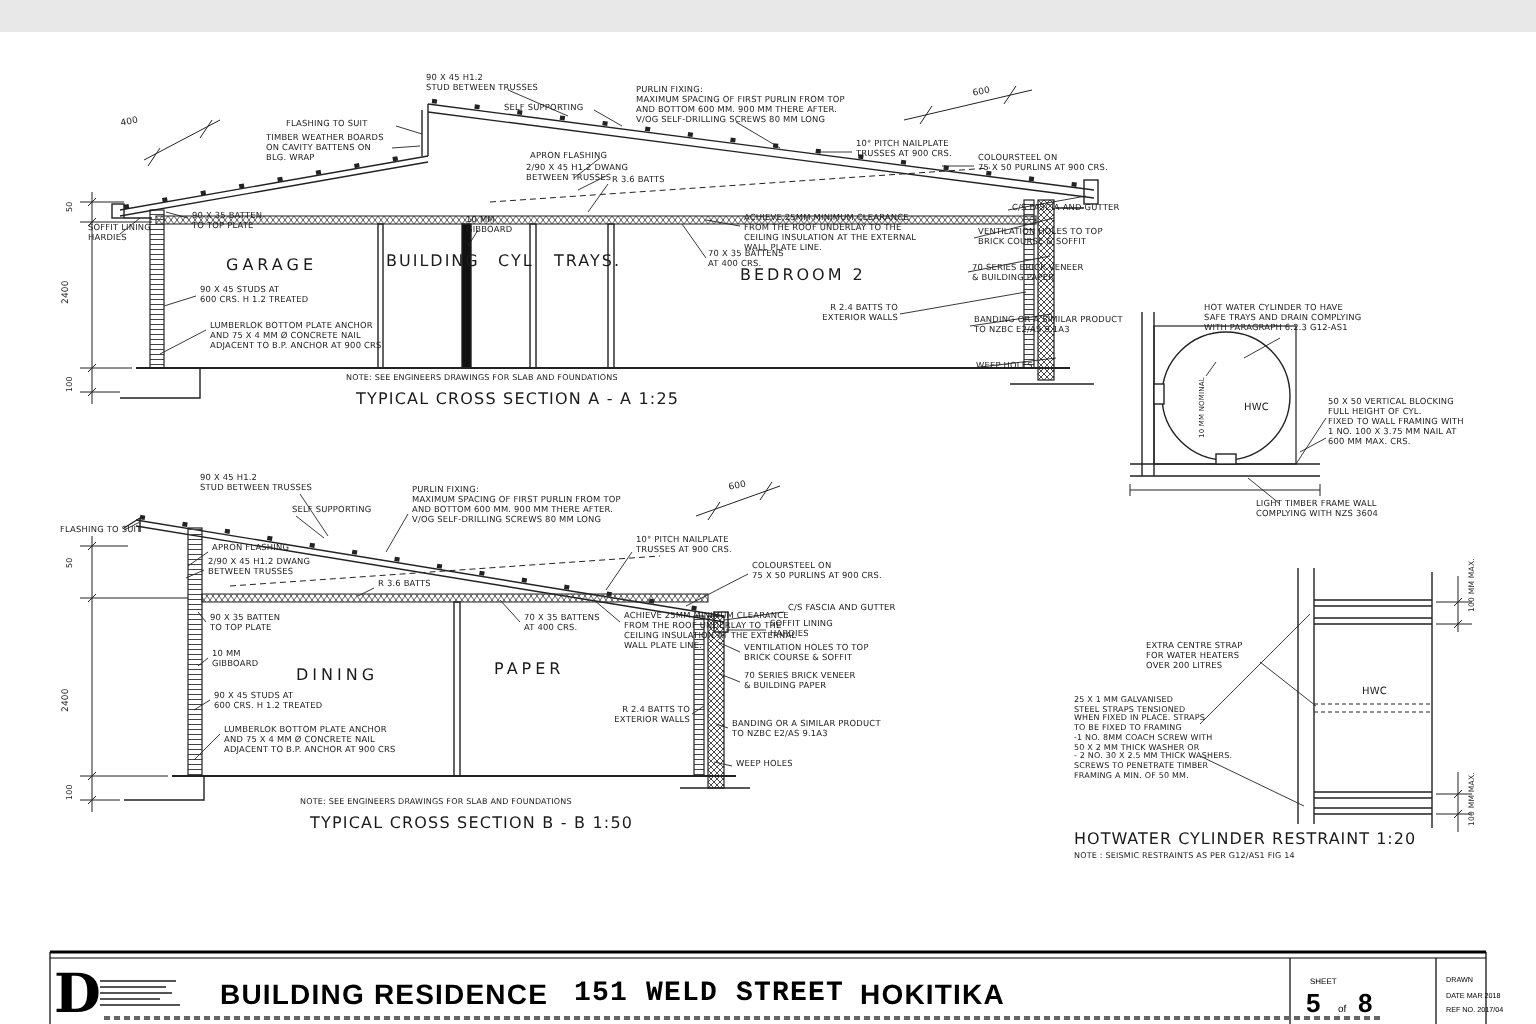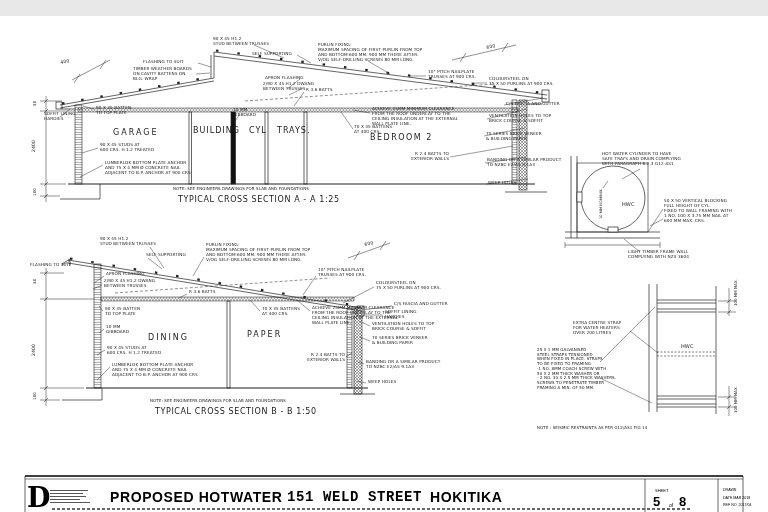--- a/index.html
+++ b/index.html
@@ -252,34 +252,35 @@
 WHEN FIXED IN PLACE. STRAPS
 TO BE FIXED TO FRAMING
 -1 NO. 8MM COACH SCREW WITH
 50 X 2 MM THICK WASHER OR
 - 2 NO. 30 X 2.5 MM THICK WASHERS.
 SCREWS TO PENETRATE TIMBER
 FRAMING A MIN. OF 50 MM.</div>
       <div class="ann" style="left: 681px; top: 328px; font-size: 5px;">HWC</div>
       <div class="ann" style="left: 734px; top: 290px; font-size: 3.8px; transform: rotate(-90deg);">100 MM MAX.</div>
       <div class="ann" style="left: 734px; top: 397px; font-size: 3.8px; transform: rotate(-90deg);">100 MM MAX.</div>
+      <div class="ann" style="left: 537px; top: 399px; font-size: 8px; letter-spacing: 0.5px;">HOTWATER CYLINDER RESTRAINT 1:20</div>
       <div class="ann" style="left: 537px; top: 410px; font-size: 4px;">NOTE : SEISMIC RESTRAINTS AS PER G12/AS1 FIG 14</div>
     </div>
 
   <div>
     <div class="tb tb-logo" style="left:27px;top:468px;">D</div>
 
     <div class="mline" style="left:50px;top:474px;width:38px;height:1.4px;"></div>
     <div class="mline" style="left:50px;top:477px;width:33px;height:1.4px;"></div>
     <div class="mline" style="left:50px;top:480px;width:36px;height:1.4px;"></div>
     <div class="mline" style="left:50px;top:483px;width:30px;height:1.4px;"></div>
     <div class="mline" style="left:50px;top:486px;width:40px;height:1.4px;"></div>
     <div class="microbar" style="left:52px;top:492px;width:640px;height:1.6px;"></div>
 
-    <div class="tb tb-big" style="left:110px;top:473px;">PROPOSED HOTWATER</div>
+    <div class="tb tb-big" style="left:110px;top:473px;">BUILDING RESIDENCE</div>
     <div class="tb tb-big" style="left:287px;top:473px;font-family:Liberation Mono, monospace;">151 WELD STREET</div>
     <div class="tb tb-big" style="left:430px;top:473px;">HOKITIKA</div>
 
     <div class="tb" style="left:655px;top:472px;font-size:4px;">SHEET</div>
     <div class="tb" style="left:653px;top:478px;font-size:13px;font-weight:bold;">5</div>
     <div class="tb" style="left:669px;top:486px;font-size:5px;">of</div>
     <div class="tb" style="left:679px;top:478px;font-size:13px;font-weight:bold;">8</div>
 
     <div class="tb" style="left:723px;top:472px;font-size:3.6px;">DRAWN</div>
     <div class="tb" style="left:723px;top:480px;font-size:3.6px;">DATE MAR 2018</div>

